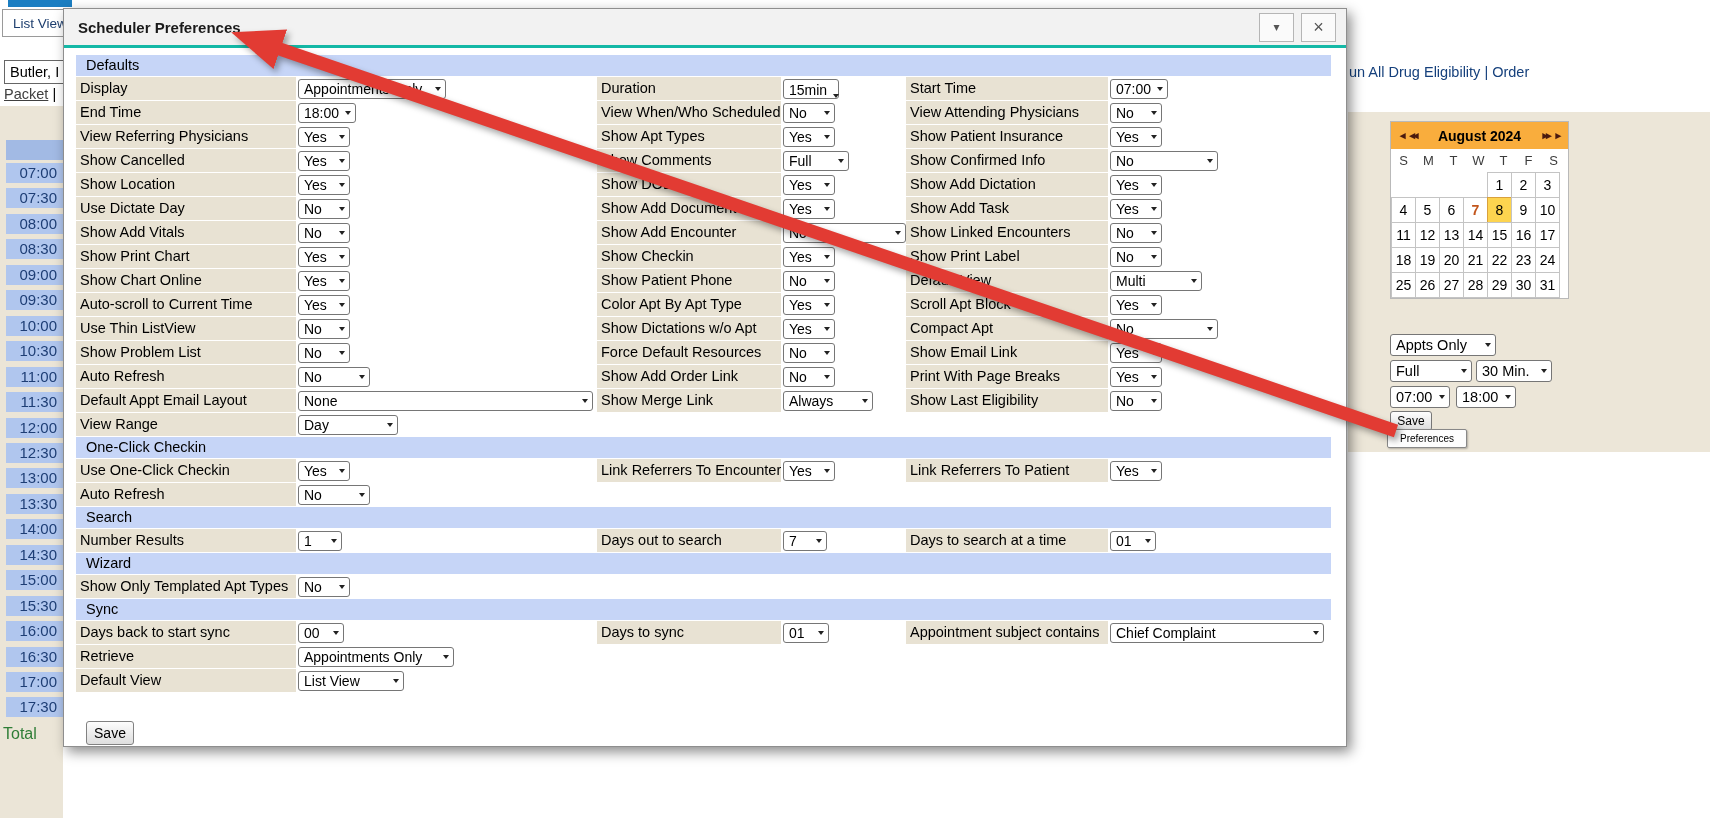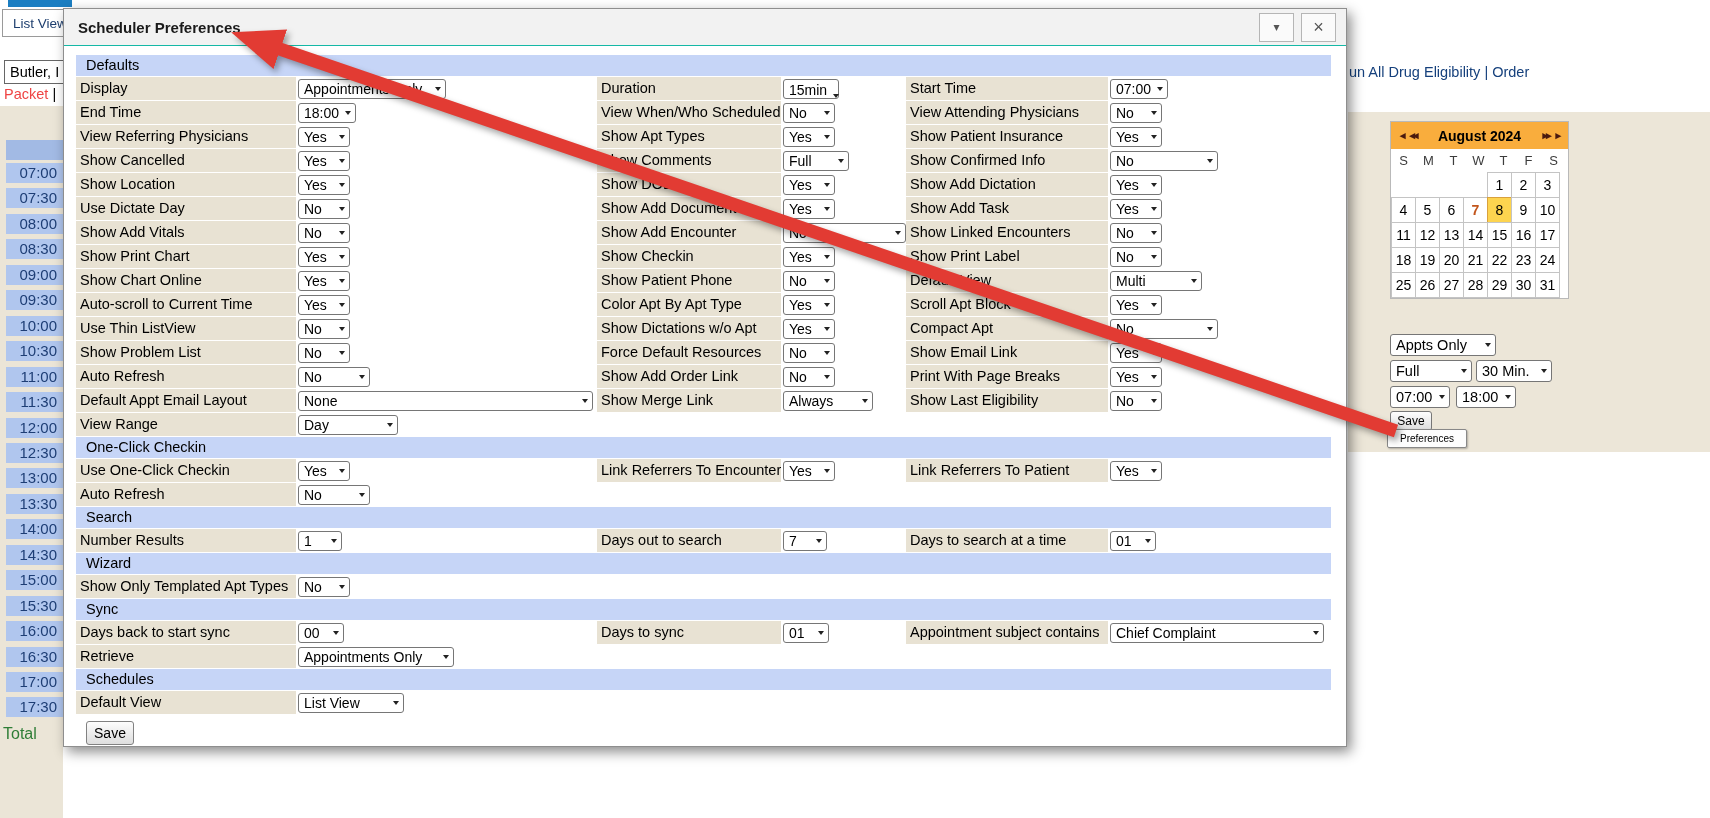--- a/index.html
+++ b/index.html
@@ -8,21 +8,21 @@
 
   
   #top-strip{position:absolute;left:8px;top:0;width:64px;height:7px;background:#1b7ec2;}
   #list-tab{position:absolute;left:2px;top:9px;width:70px;height:28px;background:#fff;
             border:1px solid #9a9a9a;color:#1d3e6e;font-size:13.5px;display:flex;
             align-items:center;padding-left:10px;box-sizing:border-box;}
   #patient-box{position:absolute;left:4px;top:60px;width:66px;height:24px;border:1px solid #666;
             background:#fff;font-size:14.5px;display:flex;align-items:center;padding-left:5px;
             box-sizing:border-box;overflow:hidden;white-space:nowrap;}
   #packet-line{position:absolute;left:4px;top:86px;font-size:14.5px;white-space:nowrap;}
-  #packet-link{color:#ef4444;cursor:pointer;margin-top:36px;}
+  #packet-link{color:#404040;text-decoration:underline;cursor:pointer;margin-top:36px;}
   #left-panel{position:absolute;left:0;top:106px;width:63px;height:712px;background:#ebe5d7;}
   .time-cell{position:absolute;left:6px;width:57px;height:20px;line-height:20px;background:#b0c6ee;
             color:#1e3e75;font-size:15px;text-align:right;padding-right:6px;box-sizing:border-box;}
   #time-header{position:absolute;left:6px;top:34px;width:57px;height:20px;background:#a2bae4;}
   #total-label{position:absolute;left:3px;color:#2e7d36;font-size:16px;}
 
   
   #right-panel{position:absolute;left:1348px;top:112px;width:362px;height:340px;background:#ece6d8;}
   #top-links{position:absolute;left:1349px;top:64px;font-size:14.5px;color:#15407c;white-space:nowrap;cursor:pointer;}
 
@@ -53,21 +53,21 @@
   #ctl-save{position:absolute;left:1390px;top:411px;width:40px;height:18px;font-size:12px;
        border:1px solid #777;border-radius:3px;background:linear-gradient(#fefefe,#dcdcdc);
        display:flex;align-items:center;justify-content:center;cursor:pointer;}
   #ctl-prefs{position:absolute;left:1387px;top:429px;width:78px;height:17px;font-size:10px;
        border:1px solid #888;border-radius:2px;background:#fdfdfd;display:flex;align-items:center;
        justify-content:center;box-shadow:1px 1px 2px rgba(0,0,0,.25);cursor:pointer;}
 
   
   #dialog{position:absolute;left:63px;top:8px;width:1282px;height:737px;background:#fff;
        border:1px solid #8e8e8e;box-shadow:4px 5px 12px rgba(0,0,0,.45);z-index:10;}
-  .dlg-title{height:36px;background:#f2f2f2;border-bottom:1px solid #14b8a6;display:flex;align-items:center;}
+  .dlg-title{height:36px;background:#f2f2f2;border-bottom:3px solid #14b8a6;display:flex;align-items:center;}
   .dlg-title-text{padding-left:14px;font-weight:bold;font-size:15px;color:#1a1a1a;}
   .dlg-btns{margin-left:auto;margin-right:10px;display:flex;gap:7px;}
   .dlg-btn{width:33px;height:27px;border:1px solid #b5b5b5;background:#fafafa;display:flex;
        align-items:center;justify-content:center;color:#555;cursor:pointer;}
   .dlg-btn.collapse{font-size:12px;}
   .dlg-btn.close{font-size:18px;}
 
   #pref-table{position:absolute;left:12px;top:46px;width:1255px;}
   .sec-header{height:21px;line-height:21px;background:#c6d5f7;margin-bottom:1px;padding-left:10px;
        font-size:14.5px;}
@@ -676,21 +676,20 @@
           <div class="sel" style="width: 156px;">
             <span>Appointments Only</span>
             <span class="chev"></span>
           </div>
         </div>
         <div class="lbl lc2"></div>
         <div class="val vc2"></div>
         <div class="lbl lc3"></div>
         <div class="val vc3"></div>
       </div>
-      <div class="sec-header">Schedules</div>
       <div class="pref-row">
         <div class="lbl lc1 filled">Default View</div>
         <div class="val vc1">
           <div class="sel" style="width: 106px;">
             <span>List View</span>
             <span class="chev"></span>
           </div>
         </div>
         <div class="lbl lc2"></div>
         <div class="val vc2"></div>

